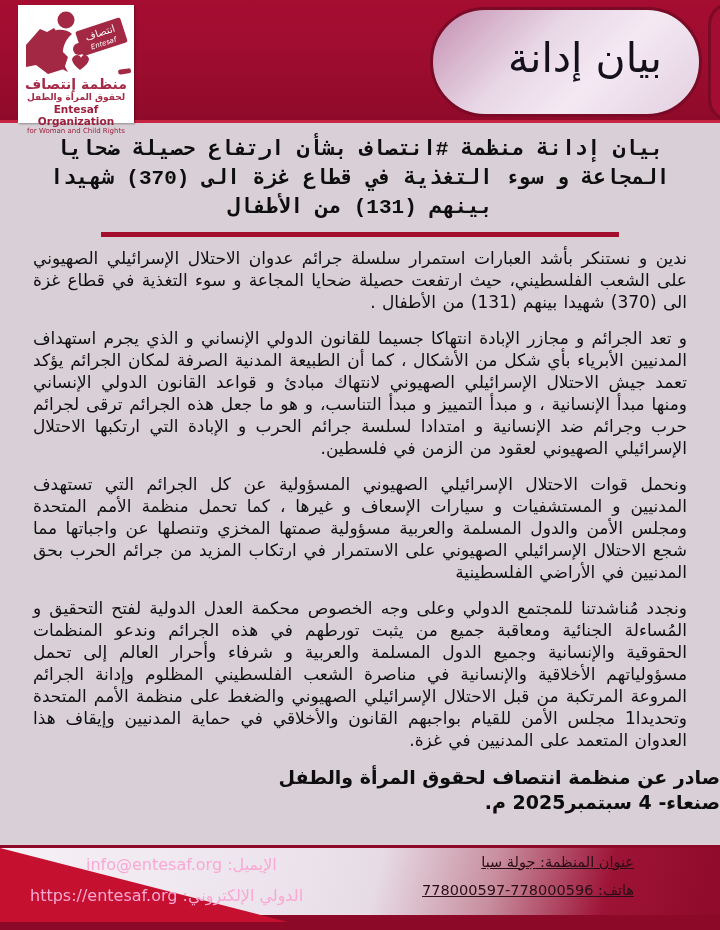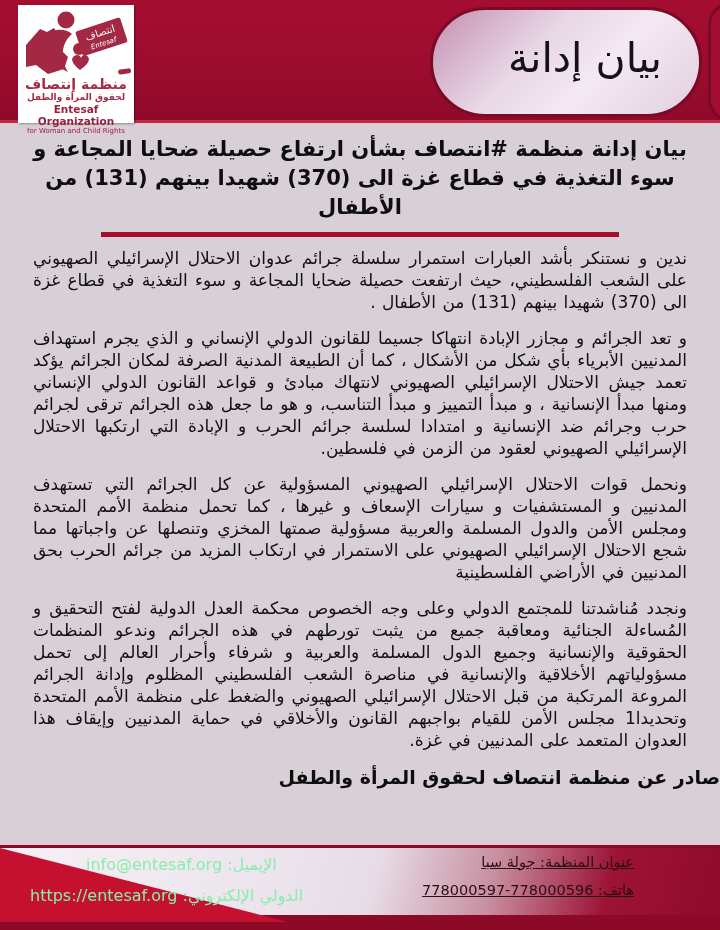--- a/index.html
+++ b/index.html
@@ -40,21 +40,21 @@
   }
   .header-title {
     font-size:41px; color:#14101c; font-weight:400; letter-spacing:1px;
     direction:rtl; transform:translateY(-4px);margin-left:38px;
   }
 
   
   .headline {
     direction:rtl; text-align:center; font-weight:bold;
     font-size:21px; line-height:29px; color:#0e0e0e;
-    padding:0 28px; margin-top:12px;
+    padding:0 28px; margin-top:12px;font-family:Liberation Mono, monospace;
   }
   .headline-rule {
     width:518px; height:5px; background:#a30d2e; margin:10px auto 10px auto;
   }
 
   
   .body-text { padding:0 33px; direction:rtl; }
   .body-text p {
     font-size:17px; line-height:22px; color:#101010;
     text-align:justify; text-align-last:right; margin-bottom:14px;
@@ -73,21 +73,21 @@
     background:linear-gradient(103deg,#f6f1f6 0%,#ece3ec 40%,#e7dce6 52%,#c88fa0 68%,#9d1336 84%,#8f0a2b 100%);
   }
   .footer-triangle {
     position:absolute; left:0; top:3px; width:288px; height:74px;
     background:#c5112f;
     clip-path:polygon(0 0, 0 100%, 100% 100%);
     z-index:2;
   }
   .footer-left {
     position:absolute; left:30px; top:10px; width:330px; z-index:3;
-    direction:rtl; color:#86efac;
+    direction:rtl; color:#f9a8d4;
   }
   .footer-left .line { font-size:16px; line-height:20px; margin-bottom:11px; text-align:left; }
   .footer-left .line:first-child { padding-left:56px; }
   .footer-right {
     position:absolute; right:86px; top:8px; width:260px; z-index:3;
     direction:rtl; text-align:right; color:#2a0d16;
   }
   .footer-right .line { font-size:14.5px; line-height:18px; margin-bottom:10px;text-decoration:underline; }
   .mono-ltr { direction:ltr; unicode-bidi:embed; }
 </style>
@@ -136,20 +136,21 @@
 
   <div class="body-text">
     <p>ندين و نستنكر بأشد العبارات استمرار سلسلة جرائم عدوان الاحتلال الإسرائيلي الصهيوني على الشعب الفلسطيني، حيث ارتفعت حصيلة ضحايا المجاعة و سوء التغذية في قطاع غزة الى (370) شهيدا بينهم (131) من الأطفال .</p>
     <p>و تعد الجرائم و مجازر الإبادة انتهاكا جسيما للقانون الدولي الإنساني و الذي يجرم استهداف المدنيين الأبرياء بأي شكل من الأشكال ، كما أن الطبيعة المدنية الصرفة لمكان الجرائم يؤكد تعمد جيش الاحتلال الإسرائيلي الصهيوني لانتهاك مبادئ و قواعد القانون الدولي الإنساني ومنها مبدأ الإنسانية ، و مبدأ التمييز و مبدأ التناسب، و هو ما جعل هذه الجرائم ترقى لجرائم حرب وجرائم ضد الإنسانية و امتدادا لسلسة جرائم الحرب و الإبادة التي ارتكبها  الاحتلال الإسرائيلي الصهيوني لعقود من الزمن في فلسطين.</p>
     <p>ونحمل قوات الاحتلال الإسرائيلي الصهيوني المسؤولية عن كل الجرائم التي تستهدف المدنيين و المستشفيات و سيارات الإسعاف و غيرها ، كما تحمل منظمة الأمم المتحدة ومجلس الأمن والدول المسلمة والعربية مسؤولية صمتها المخزي وتنصلها عن واجباتها مما شجع الاحتلال الإسرائيلي الصهيوني على الاستمرار في ارتكاب المزيد من جرائم الحرب بحق المدنيين في الأراضي الفلسطينية</p>
     <p>ونجدد مُناشدتنا للمجتمع الدولي وعلى وجه الخصوص محكمة العدل الدولية لفتح  التحقيق و المُساءلة الجنائية ومعاقبة جميع من يثبت تورطهم في هذه الجرائم وندعو المنظمات الحقوقية والإنسانية وجميع الدول المسلمة والعربية و شرفاء وأحرار العالم إلى تحمل مسؤولياتهم الأخلاقية والإنسانية في مناصرة الشعب الفلسطيني المظلوم وإدانة الجرائم المروعة المرتكبة من قبل الاحتلال الإسرائيلي الصهيوني والضغط على منظمة الأمم المتحدة وتحديدا1 مجلس الأمن للقيام بواجبهم القانون والأخلاقي في حماية المدنيين وإيقاف هذا العدوان المتعمد على المدنيين في غزة.</p>
   </div>
 
   <div class="signature">
     <div>صادر عن منظمة انتصاف لحقوق المرأة والطفل</div>
+    <div>صنعاء- 4 سبتمبر2025 م.</div>
   </div>
 
   <div class="footer">
     <div class="footer-band"></div>
     <div class="footer-triangle"></div>
 
     <div class="footer-left">
       <div class="line">
         <span>الإيميل:</span>
         <span class="mono-ltr">info@entesaf.org</span>

